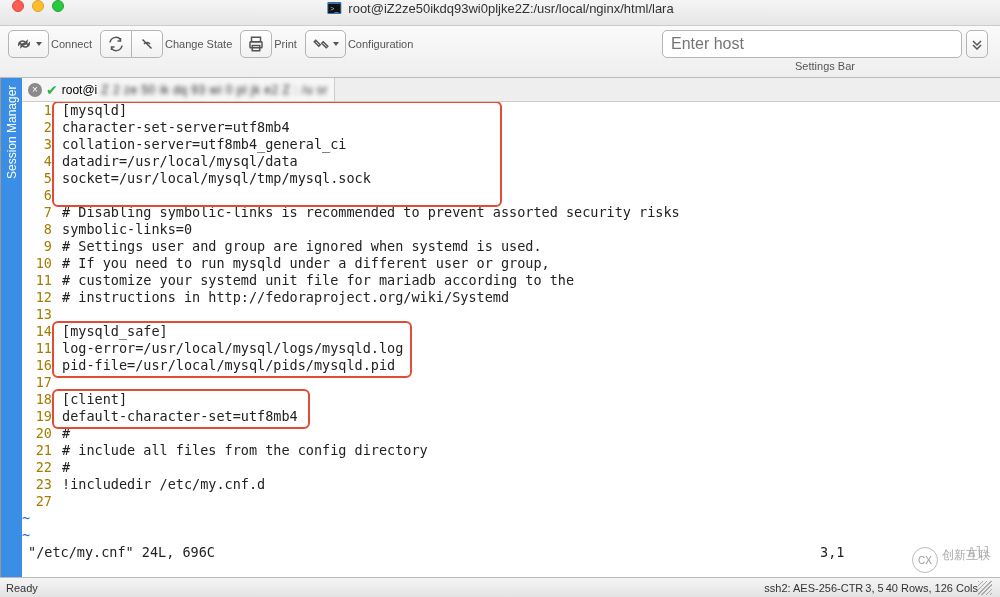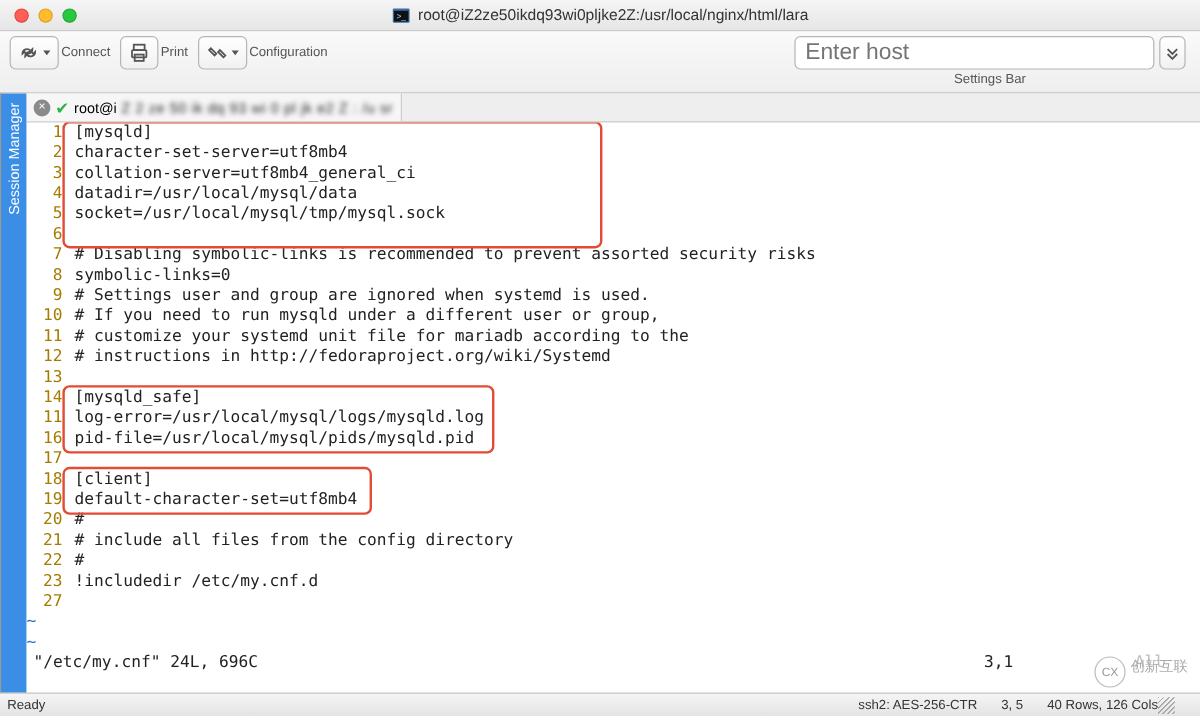--- a/index.html
+++ b/index.html
@@ -10,21 +10,21 @@
   width: 1000px;
   height: 597px;
   overflow: hidden;
   position: relative;
 }
 .titlebar {
   height: 26px;
   background: linear-gradient(#f5f5f5, #e6e6e6);
   border-bottom: 1px solid #ccc;
   display: flex;
-  align-items: center;
+  align-items: flex-start;
   position: relative;
 }
 .traffic-lights { display: flex; gap: 8px; padding-left: 12px; }
 .light { width: 12px; height: 12px; border-radius: 50%; }
 .red { background: #ff5f57; border: 0.5px solid #e1453f; }
 .yellow { background: #ffbd2e; border: 0.5px solid #e0a028; }
 .green { background: #28c840; border: 0.5px solid #1fa833; }
 .title-wrap { position: absolute; left: 50%; transform: translateX(-50%); display: flex; align-items: center; gap: 6px; font-size: 13px; color: #333; }
 .title-icon { width: 16px; height: 16px; display: inline-flex; }
 
@@ -54,21 +54,21 @@
 .btn-label { font-size: 11px; color: #555; }
 .dd-caret { width: 0; height: 0; border-left: 3px solid transparent; border-right: 3px solid transparent; border-top: 4px solid #555; margin-left: 3px; }
 
 .spacer { flex: 1; }
 
 .host-group { display: flex; flex-direction: column; align-items: center; gap: 2px; margin-right: 4px;}
 .host-input {
   height: 28px; width: 300px;
   border: 1px solid #b5b5b5; border-radius: 5px;
   background: #fff;
-  padding: 0 8px; font-size: 19px; color: #888;
+  padding: 0 8px; font-size: 16px; color: #888;
   display: flex; align-items: center;
 }
 .host-more {
   height: 28px; width: 22px; margin-left: 4px;
   border: 1px solid #b5b5b5; border-radius: 5px;
   background: linear-gradient(#ffffff,#f1f1f1);
   display: flex; align-items: center; justify-content: center; cursor: pointer;
 }
 
 .main-area { display: flex; height: calc(597px - 26px - 52px - 20px); }
@@ -108,29 +108,29 @@
 .gutter div { height: 17px; }
 .code { position: absolute; left: 34px; right: 0; top: 0; color: #222; white-space: pre; }
 .code div { height: 17px; padding-left: 6px; }
 
 .hl1, .hl2, .hl3 {
   position: absolute; border: 2px solid #e24b35; border-radius: 6px;
   left: 30px; pointer-events: none;
 }
 .tilde { color: #2a6fd6; padding-left: 6px; height: 17px; }
 .vimstatus { height: 17px; padding-left: 6px; color: #222; display: flex; }
-.vimstatus .pos { margin-left: auto; width: 180px; display: flex; justify-content: space-between; padding-right: 30px;}
+.vimstatus .pos { margin-left: auto; width: 180px; display: flex; justify-content: space-between; padding-right: 8px;}
 
 .statusbar {
   height: 20px; background: linear-gradient(#f5f5f5,#e3e3e3);
   border-top: 1px solid #bbb;
-  display: flex; align-items: center; font-size: 11px; color: #333; padding-right: 21px;
+  display: flex; align-items: center; font-size: 11px; color: #333; padding-right: 8px;
 }
 .statusbar .left { padding-left: 6px; }
-.statusbar .right { margin-left: auto; display: flex; gap: 20px; }
+.statusbar .right { margin-left: auto; display: flex; gap: 2px; }
 .resize { width: 14px; height: 14px; align-self: flex-end; margin-bottom: 2px;
   background: repeating-linear-gradient(135deg,#aaa 0,#aaa 1px,transparent 1px,transparent 3px); }
 
 .watermark {
   position: absolute; right: 6px; bottom: 22px;
   display: flex; gap: 4px; color: #aaa; font-size: 12px;
   background: rgba(255,255,255,0.7); padding: 2px 4px;
 }
 .wm-circle { width: 26px; height: 26px; border-radius: 50%; border: 1.5px solid #bbb; display: flex; align-items: center; justify-content: center; font-size: 10px; color: #999;}
 svg { display: block; }
@@ -163,20 +163,36 @@
         <svg width="18" height="18" viewBox="0 0 24 24">
             <path d="M5 13a5 5 0 0 1 9-3l2-2a5 5 0 0 1-9 3z" fill="none" stroke="#555" stroke-width="2"></path>
             <path d="M19 11a5 5 0 0 1-9 3l-2 2a5 5 0 0 1 9-3z" fill="none" stroke="#555" stroke-width="2"></path>
           </svg>
         <span class="dd-caret"></span>
       </div>
     </div>
     <div class="btn-label">Connect</div>
   </div>
 
+  <div class="btn-group">
+    <div class="btn-row">
+      <div class="tb-btn">
+        <svg width="18" height="18" viewBox="0 0 24 24">
+            <path d="M4 10a8 8 0 0 1 14-4M20 14a8 8 0 0 1-14 4" fill="none" stroke="#555" stroke-width="2"></path>
+            <path d="M18 4v4h-4M6 20v-4h4" fill="none" stroke="#555" stroke-width="2"></path>
+          </svg>
+      </div>
+      <div class="tb-btn">
+        <svg width="18" height="18" viewBox="0 0 24 24">
+            <path d="M8 12a5 5 0 0 1 8 0M6 6l12 12" fill="none" stroke="#555" stroke-width="2"></path>
+          </svg>
+      </div>
+    </div>
+    <div class="btn-label">Change State</div>
+  </div>
 
   <div class="btn-group">
     <div class="btn-row">
       <div class="tb-btn">
         <svg width="18" height="18" viewBox="0 0 24 24">
             <rect x="6" y="3" width="12" height="6" fill="none" stroke="#555" stroke-width="2"></rect>
             <rect x="4" y="9" width="16" height="8" rx="1" fill="none" stroke="#555" stroke-width="2"></rect>
             <rect x="7" y="14" width="10" height="7" fill="none" stroke="#555" stroke-width="2"></rect>
           </svg>
       </div>

